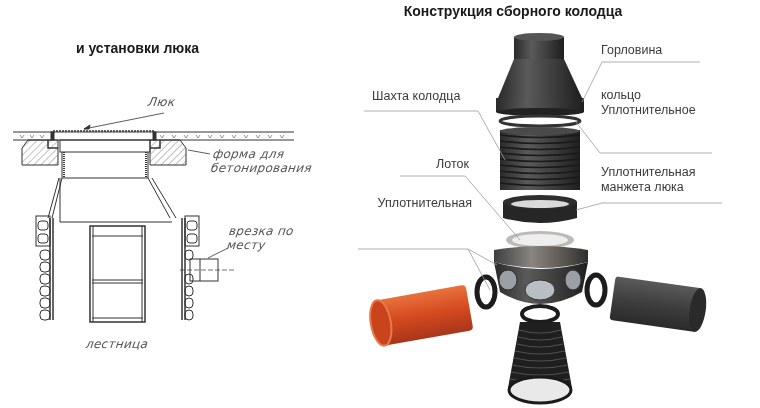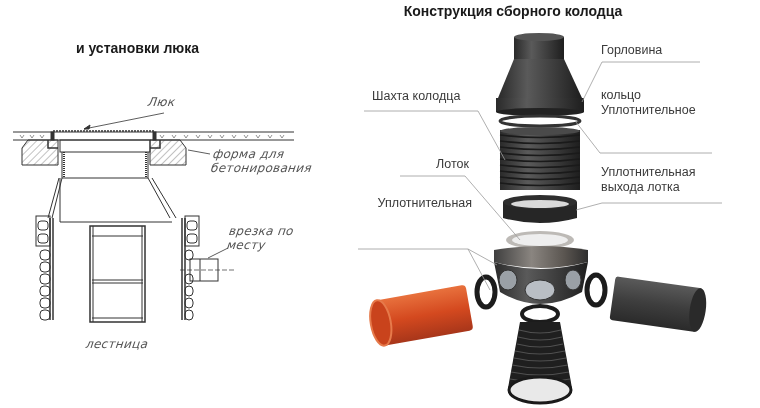--- a/index.html
+++ b/index.html
@@ -209,17 +209,17 @@
 
 <div class="lbl" style="left:601px;top:43px;">Горловина</div>
 <div class="lbl" style="left:601px;top:88px;">
   <div>кольцо</div>
   <div>Уплотнительное</div>
 </div>
 <div class="lbl" style="left:372px;top:89px;text-align:center;">Шахта колодца</div>
 <div class="lbl" style="left:436px;top:157px;">Лоток</div>
 <div class="lbl" style="left:601px;top:165px;">
   <div>Уплотнительная</div>
-  <div>выхода лотка</div>
+  <div>манжета люка</div>
 </div>
 <div class="lbl r" style="left:360px;top:196px;width:112px;">
   <div>Уплотнительная</div>
 </div>
 
 </body></html>

